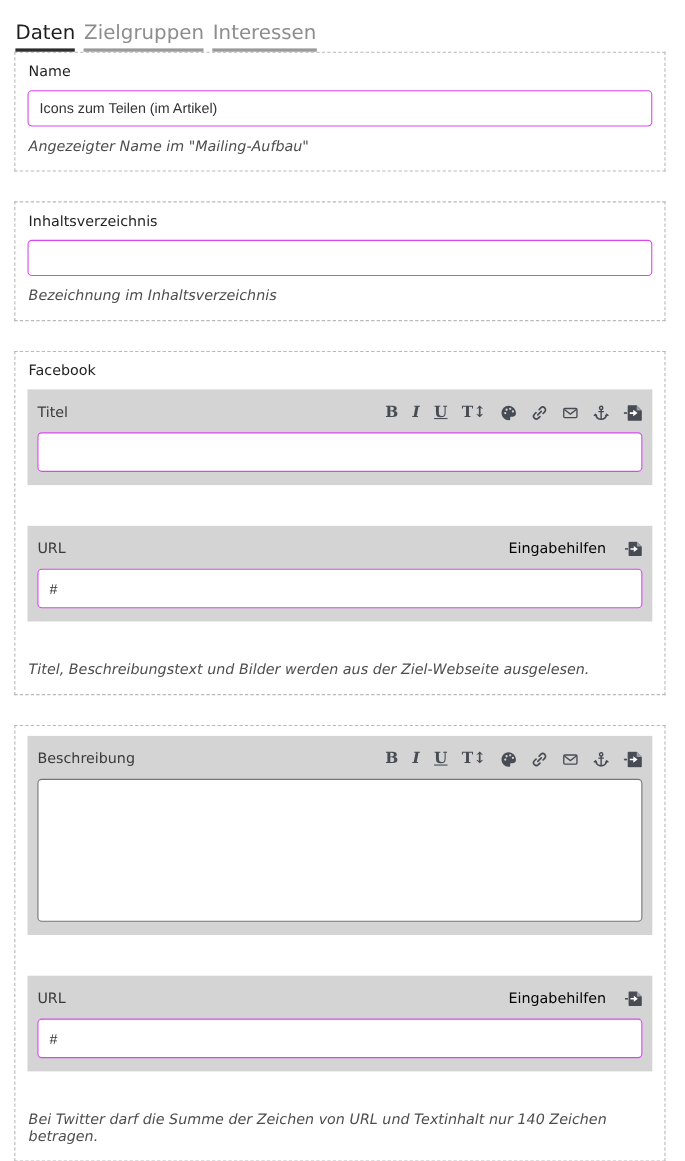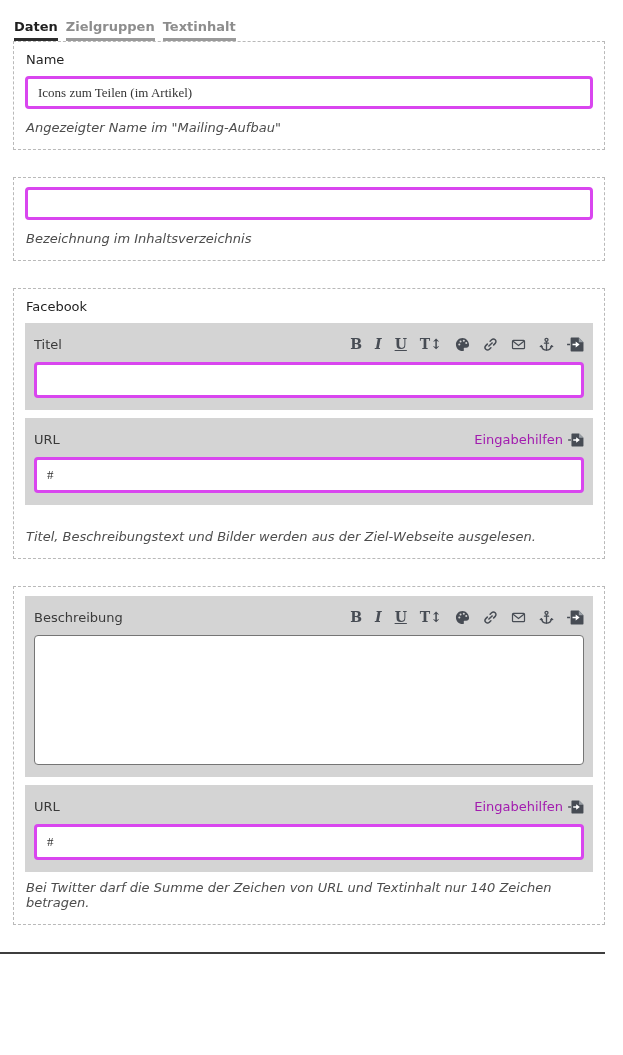--- a/index.html
+++ b/index.html
@@ -12,22 +12,22 @@
     color: #333;
   }
 
   
   .tabs {
     display: flex;
     gap: 8px;
     padding: 19px 0 0 14px;
   }
   .tab {
-    font-size: 13px;
-    font-weight: bold;
+    font-size: 18px;
+    font-weight: normal;
     color: #8d8d8d;
     padding-bottom: 4px;
     border-bottom: 3px solid #9a9a9a;
     cursor: pointer;
     white-space: nowrap;
   }
   .tab.active {
     color: #1f1f1f;
     border-bottom-color: #2d2d2d;
   }
@@ -43,41 +43,41 @@
   .section-label {
     font-size: 13px;
     font-weight: normal;
     color: #1f1f1f;
     margin: 1px 0 9px 1px;
   }
   .text-input {
     display: block;
     width: 100%;
     height: 33px;
-    border: 3px solid #d946ef;
+    border: 1px solid #d946ef;
     border-radius: 4px;
     padding: 0 10px;
     font-size: 13px;
     color: #333;
-    font-family: Liberation Serif, serif;
+    font-family: Liberation Sans, sans-serif;
     background: #fff;
     outline: none;
   }
   .help {
     font-style: italic;
     font-size: 13px;
     color: #4d4d4d;
     margin: 11px 0 0 1px;
   }
 
   
   .panel {
     background: #d4d4d4;
     padding: 6px 9px 12px;
-    margin-bottom: 8px;
+    margin-bottom: 37px;
   }
   .panel:last-of-type { margin-bottom: 0; }
   .panel-header {
     display: flex;
     align-items: center;
     justify-content: space-between;
     height: 30px;
     margin-bottom: 3px;
   }
   .panel-label {
@@ -118,24 +118,24 @@
     font-size: 14px;
     font-weight: bold;
   }
   .tb-italic { font-style: italic; }
   .tb-underline { text-decoration: underline; }
   .tb svg { width: 15px; height: 15px; display: block; }
   .tb svg.wide { width: 17px; }
 
   .input-helpers {
     display: inline-flex;
-    align-items: flex-end;
-    gap: 5px;
-    font-size: 13px;
-    color: #a21caf;
+    align-items: flex-start;
+    gap: 17px;
+    font-size: 13px;
+    color: #000000;
     cursor: pointer;
   }
   .input-helpers svg { width: 16px; height: 14px; display: block; }
 
   
   .footer-rule {
     border: none;
     border-top: 2px solid #3e3e3e;
     margin: 16px 18px 0 0;
   }
@@ -144,30 +144,31 @@
     gap: 19px;
     padding: 14px 0 0 13px;
   }
 </style>
 </head>
 <body>
 
 <div class="tabs">
   <div class="tab active">Daten</div>
   <div class="tab">Zielgruppen</div>
-  <div class="tab">Textinhalt</div>
+  <div class="tab">Interessen</div>
 </div>
 
 <div class="fieldset">
   <div class="section-label">Name</div>
   <input type="text" class="text-input" value="Icons zum Teilen (im Artikel)" style="">
   <div class="help">Angezeigter Name im "Mailing-Aufbau"</div>
 </div>
 
 <div class="fieldset">
+  <div class="section-label">Inhaltsverzeichnis</div>
   <input type="text" class="text-input" value="" style="">
   <div class="help">Bezeichnung im Inhaltsverzeichnis</div>
 </div>
 
 <div class="fieldset">
   <div class="section-label">Facebook</div>
 
   <div class="panel">
     <div class="panel-header">
       <span class="panel-label">Titel</span>

